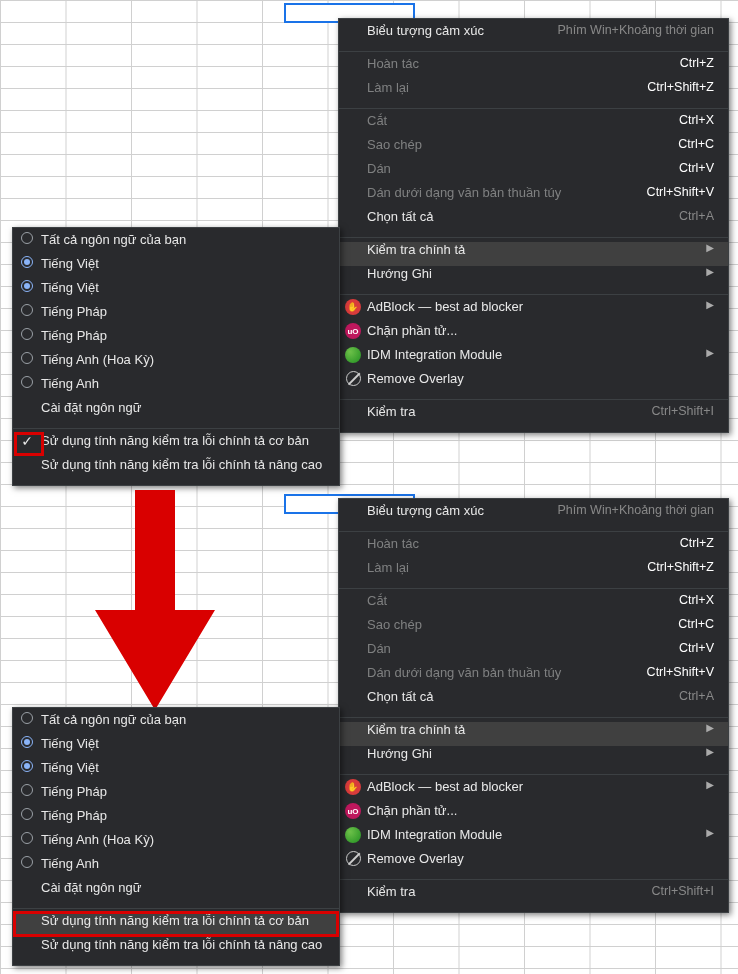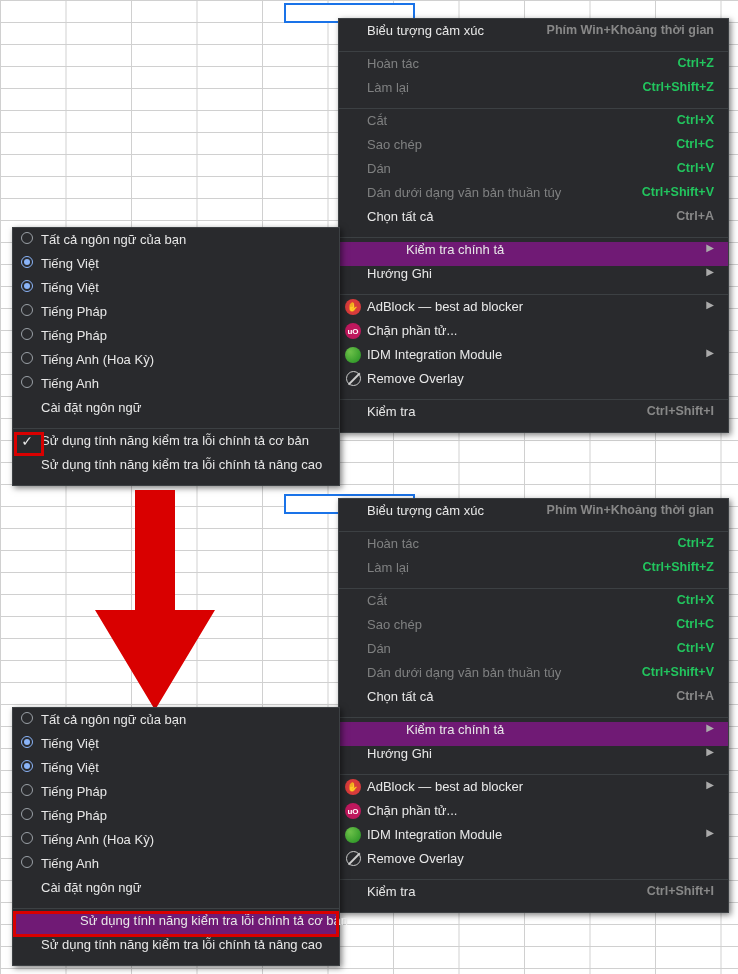--- a/index.html
+++ b/index.html
@@ -40,31 +40,31 @@
   }
   .menu-row {
     display: flex;
     align-items: flex-start;
     height: 24px;
     padding: 0 14px 0 0;
     color: #e8e8e8;
     white-space: nowrap;
   }
   .menu-row.disabled { color: #7f8081; }
-  .menu-row.highlight { background: #701a75; padding-left: 39px; }
+  .menu-row.highlight { background: #404040; }
   .menu-icon {
     width: 28px;
     display: flex;
     justify-content: center;
     align-items: center;
     flex-shrink: 0;
   }
   .menu-label { flex: 1; }
-  .menu-shortcut { color: #888; margin-left: 28px; font-size: 12.5px; font-weight: bold; }
-  .menu-row.disabled .menu-shortcut { color: #22c55e; }
+  .menu-shortcut { color: #888; margin-left: 28px; font-size: 12.5px; }
+  .menu-row.disabled .menu-shortcut { color: #ffffff; }
   .menu-sep { height: 1px; background: #3c4043; margin: 4px 0; }
   .submenu-arrow { color: #aaa; margin-left: 20px; font-size: 10px; }
 
   
   .radio {
     width: 12px; height: 12px;
     border: 1.5px solid #9aa0a6;
     border-radius: 50%;
     display: flex; align-items:center; justify-content:center;
   }

